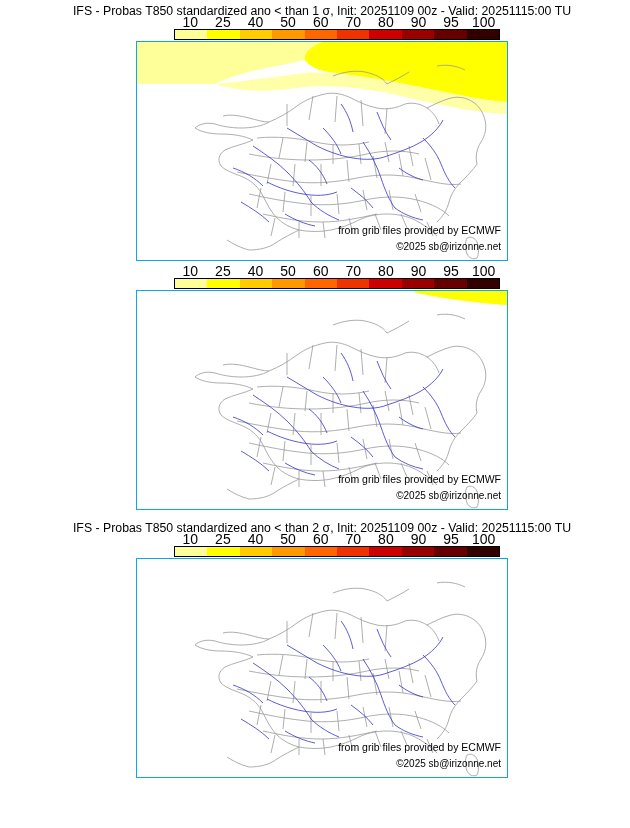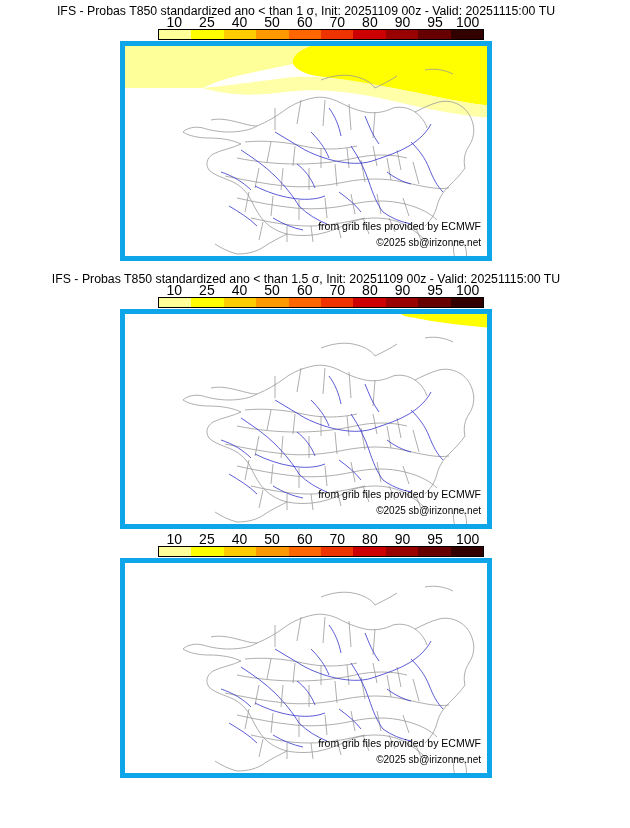--- a/index.html
+++ b/index.html
@@ -10,20 +10,21 @@
   body {
     width: 630px;
     height: 828px;
     font-family: "Liberation Sans", sans-serif;
     color: #000000;
     overflow: hidden;
   }
   .panel {
     position: relative;
     width: 612px;
+    margin-left: 16px;
   }
   .panel-title {
     text-align: center;
     font-size: 12.3px;
     line-height: 15px;
     padding-top: 4px;
     white-space: nowrap;
     letter-spacing: 0px;
   }
   .colorbar-wrap {
@@ -57,21 +58,21 @@
     font-size: 14px;
     line-height: 11px;
     transform: translateX(-50%);
     white-space: nowrap;
   }
   .map-box {
     position: relative;
     margin: 0 auto;
     width: 372px;
     height: 220px;
-    border: 5px solid #0ea5e9;
+    border: 1px solid #0ea5e9;
     box-sizing: border-box;
     background: #ffffff;
     overflow: hidden;
   }
   .map-svg {
     position: absolute;
     left: 0;
     top: 0;
   }
   .credit-grib {
@@ -187,21 +188,20 @@
       </g>
     </svg>
     <div class="credit-grib">from grib files provided by ECMWF</div>
     <div class="credit-copy">©2025 sb@irizonne.net</div>
   </div>
 </div>
 
 <div class="panel-gap"></div>
 
 <div class="panel">
-  <div class="panel-title">IFS - Probas T850  standardized ano &lt; than 1.5 σ, Init: 20251109 00z - Valid: 20251115:00 TU</div>
   <div class="colorbar-wrap">
     <div class="cb-labels">
       <span style="left:16.3px">10</span>
       <span style="left:48.9px">25</span>
       <span style="left:81.5px">40</span>
       <span style="left:114.1px">50</span>
       <span style="left:146.7px">60</span>
       <span style="left:179.3px">70</span>
       <span style="left:211.9px">80</span>
       <span style="left:244.5px">90</span>
@@ -271,20 +271,21 @@
       </g>
     </svg>
     <div class="credit-grib">from grib files provided by ECMWF</div>
     <div class="credit-copy">©2025 sb@irizonne.net</div>
   </div>
 </div>
 
 <div class="panel-gap"></div>
 
 <div class="panel">
+  <div class="panel-title">IFS - Probas T850  standardized ano &lt; than 2 σ, Init: 20251109 00z - Valid: 20251115:00 TU</div>
   <div class="colorbar-wrap">
     <div class="cb-labels">
       <span style="left:16.3px">10</span>
       <span style="left:48.9px">25</span>
       <span style="left:81.5px">40</span>
       <span style="left:114.1px">50</span>
       <span style="left:146.7px">60</span>
       <span style="left:179.3px">70</span>
       <span style="left:211.9px">80</span>
       <span style="left:244.5px">90</span>

